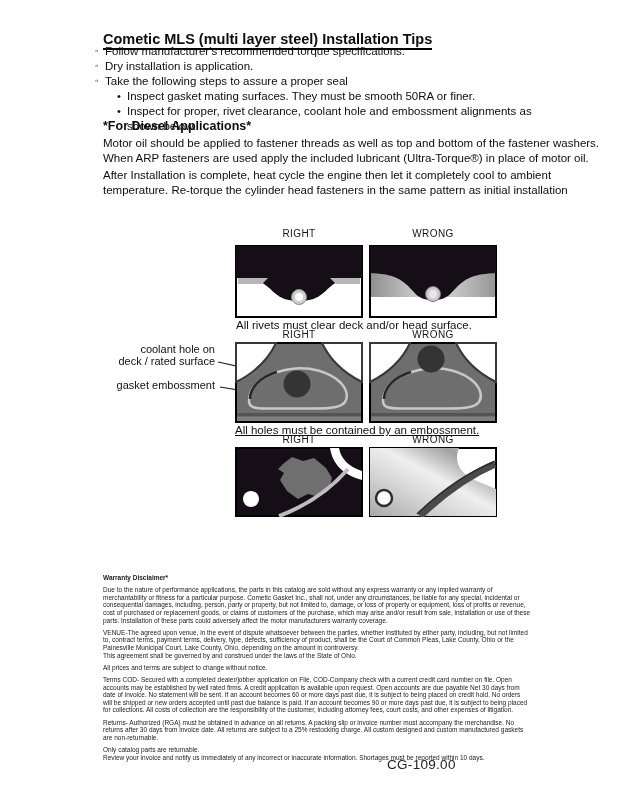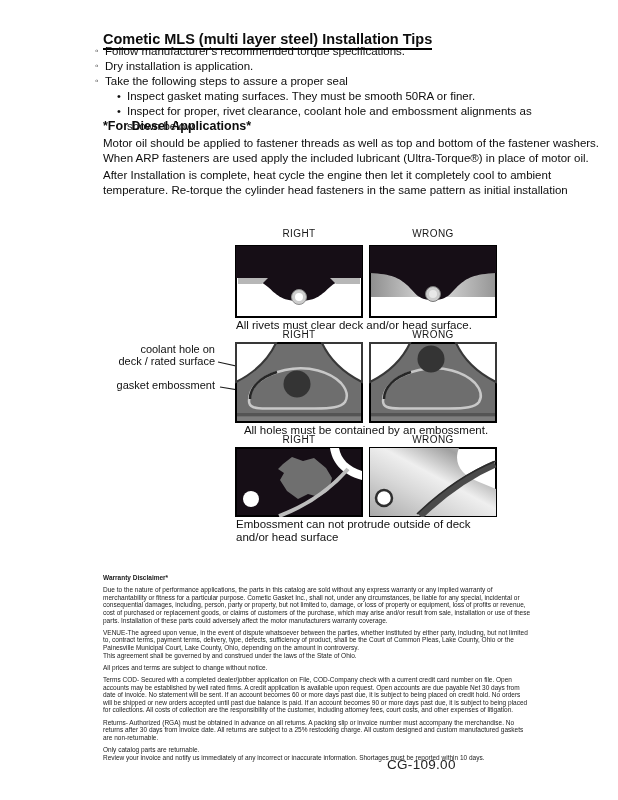--- a/index.html
+++ b/index.html
@@ -12,21 +12,21 @@
   .b{display:flex;}
   .b .m{width:10px;flex:0 0 10px;font-size:10px;}
   .b.sub{margin-left:22px;}
   .b.sub .m{font-size:11px;}
   .diesel-h{left:103px;top:119px;font-size:12.5px;font-weight:bold;}
   .para{left:103px;font-size:11.5px;line-height:14.6px;white-space:nowrap;}
   .dlabel{font-size:10px;letter-spacing:.4px;width:128px;text-align:center;color:#161616;}
   .dbox{width:128px;}
   .dbox svg{display:block;}
   .caption{font-size:11.5px;color:#111;}
-  .cap-center{width:262px;text-align:center;}
+  .cap-center{width:262px;text-decoration:underline;}
   .ann{font-size:11px;line-height:12px;text-align:right;width:110px;left:105px;color:#111;}
   .legal{left:103px;top:574px;width:428px;font-size:6.5px;line-height:7.55px;color:#1a1a1a;}
   .legal .lp{margin:0 0 4.8px 0;}
   .legal .tight{margin:0;}
   .legal .lh{font-weight:bold;margin:0 0 4.8px 0;}
   .footer{left:387px;top:757px;font-size:13.5px;color:#222;letter-spacing:.3px;}
 </style>
 </head>
 <body>
 
@@ -158,24 +158,20 @@
           <stop offset="1" stop-color="#cfcfcf"></stop>
         </linearGradient>
       </defs>
       <rect x="1" y="1" width="126" height="68" fill="#ffffff" stroke="#000" stroke-width="2"></rect>
       <path d="M1,1 L90,1 C84,16 92,28 110,35 L127,42 L127,69 L1,69 Z" fill="url(#g3)"></path>
       <path d="M126,17 C103,27 77,44 51,69" fill="none" stroke="#4a4a4a" stroke-width="7"></path>
       <path d="M127,14 C102,24 75,41 48,67" fill="none" stroke="#2b2b2b" stroke-width="1.5"></path>
       <circle cx="15" cy="51" r="8" fill="#ffffff" stroke="#2e2e2e" stroke-width="2.5"></circle>
     </svg>
   </div>
-  <div class="abs caption" style="left:236px;top:518px;line-height:12.5px">
-    <div>Embossment can not protrude outside of deck</div>
-    <div>and/or head surface</div>
-  </div>
 
   <div class="abs legal">
     <div class="lh">Warranty Disclaimer*</div>
     <div class="lp">Due to the nature of performance applications, the parts in this catalog are sold without any express warranty or any implied warranty of merchantability or fitness for a particular purpose.  Cometic Gasket Inc., shall not, under any circumstances, be liable for any special, incidental or consequential damages, including, person, party or property, but not limited to, damage, or loss of property or equipment, loss of profits or revenue, cost of purchased or replacement goods, or claims of customers of the purchase, which may arise and/or result from sale, installation or use of these parts.  Installation of these parts could adversely affect the motor manufacturers warranty coverage.</div>
     <div class="tight">VENUE-The agreed upon venue, in the event of dispute whatsoever between the parties, whether instituted by either party, including, but not limited to, contract terms, payment terms, delivery, type, defects, sufficiency of product, shall be the Court of Common Pleas, Lake County, Ohio or the Painesville Municipal Court, Lake County, Ohio, depending on the amount in controversy.</div>
     <div class="lp">This agreement shall be governed by and construed under the laws of the State of Ohio.</div>
     <div class="lp">All prices and terms are subject to change without notice.</div>
     <div class="lp">Terms COD- Secured with a completed dealer/jobber application on File, COD-Company check with a current credit card number on file.  Open accounts may be established by well rated firms.  A credit application is available upon request.  Open accounts are due payable Net 30 days from date of invoice.  No statement will be sent.  If an account becomes 60 or more days past due, it is subject to being placed on credit hold.  No orders will be shipped or new orders accepted until past due balance is paid.  If an account becomes 90 or more days past due, it is subject to being placed for collections.  All costs of collection are the responsibility of the customer, including attorney fees, court costs, and other expenses of litigation.</div>
     <div class="lp">Returns- Authorized (RGA) must be obtained in advance on all returns.  A packing slip or invoice number must accompany the merchandise.  No returns after 30 days from invoice date.  All returns are subject to a 25% restocking charge.  All custom designed and custom manufactured gaskets are non-returnable.</div>
     <div class="tight">Only catalog parts are returnable.</div>

